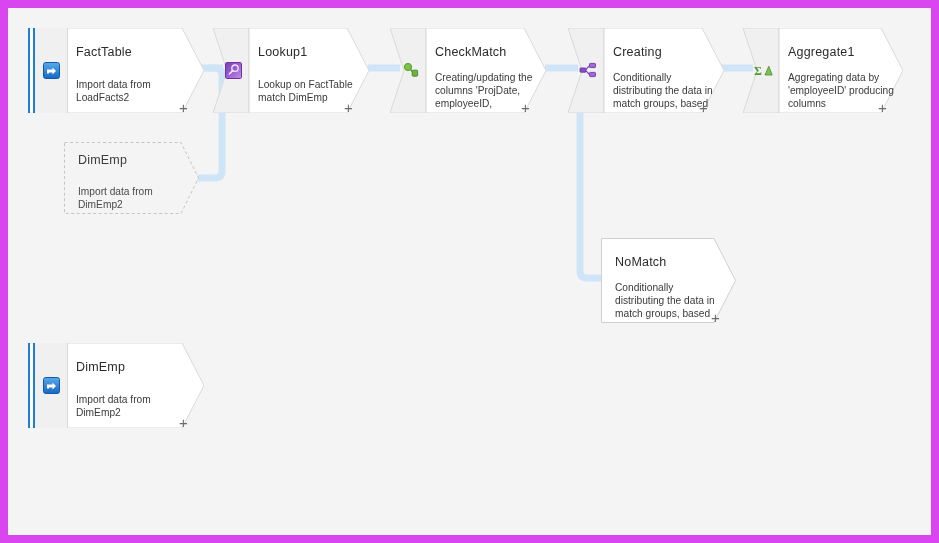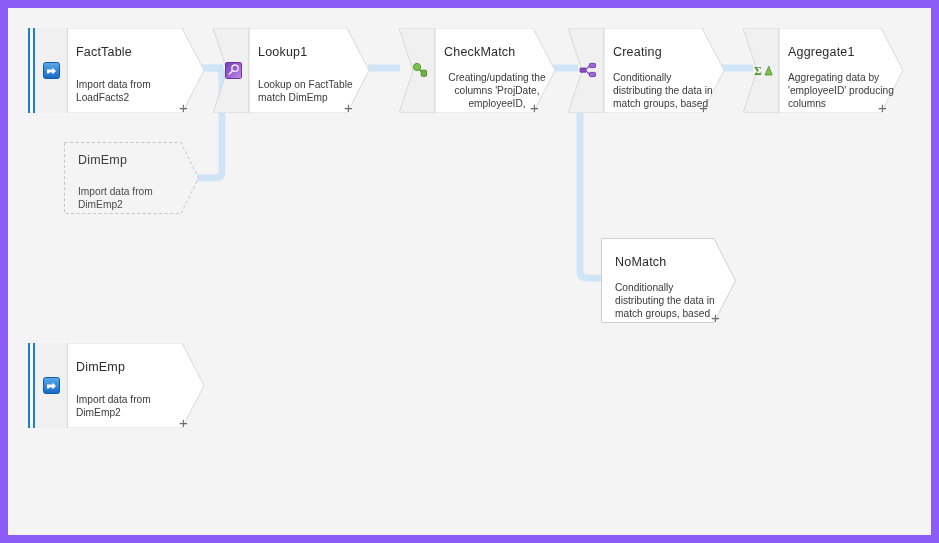--- a/index.html
+++ b/index.html
@@ -14,21 +14,21 @@
     overflow: hidden;
     font-family: "Liberation Sans", sans-serif;
   }
 
   
   #app-frame {
     position: absolute;
     left: 0; top: 0;
     width: 939px;
     height: 543px;
-    background: #8b5cf6;
+    background: #d946ef;
     box-sizing: border-box;
   }
   #canvas {
     position: absolute;
     left: 8px;
     top: 8px;
     width: 923px;
     height: 527px;
     background: #f4f4f4;
     overflow: hidden;
@@ -206,21 +206,21 @@
           <path d="M 7.7 8.6 L 4.3 12" stroke="#f2e6ff" stroke-width="1.6" stroke-linecap="round"></path>
         </svg>
       </span>
       <div class="content" style="left:45px; width:100px;">
         <div class="node-title" style="position:absolute; left:0; top:17px;text-align:center;">Lookup1</div>
         <div class="node-desc" style="position:absolute; left:0; top:50px; width:104px;">Lookup on FactTable match DimEmp</div>
       </div>
       <span class="plus" style="left:131px; top:72px;">+</span>
     </div>
 
-    <div class="node" style="left:391px; top:20px; width:156px; height:85px;text-align:center;">
+    <div class="node" style="left:382px; top:20px; width:156px; height:85px;">
       <svg class="shape" viewBox="0 0 156 85" preserveAspectRatio="none">
         <path d="M 0 0 L 36 0 L 36 85 L 0 85 L 14 42.5 Z" fill="#f0f0f0" stroke="#d9d9d9" stroke-width="1"></path>
         <path d="M 36 0 L 134 0 L 156 42.5 L 134 85 L 36 85 Z" fill="#ffffff" stroke="#d9d9d9" stroke-width="1"></path>
       </svg>
       <span class="icon-inline" style="left:12px; top:33px;">
         <svg width="18" height="18" viewBox="0 0 18 18">
           <circle cx="6" cy="6" r="3.6" fill="#7cc24a" stroke="#5a9b2f" stroke-width="1"></circle>
           <path d="M 8.3 8.3 L 10.6 10.6" stroke="#5a9b2f" stroke-width="1.6"></path>
           <rect x="10.2" y="9.2" width="5.4" height="6" rx="1" fill="#6fb23f" stroke="#4e8a27" stroke-width="1"></rect>
         </svg>

